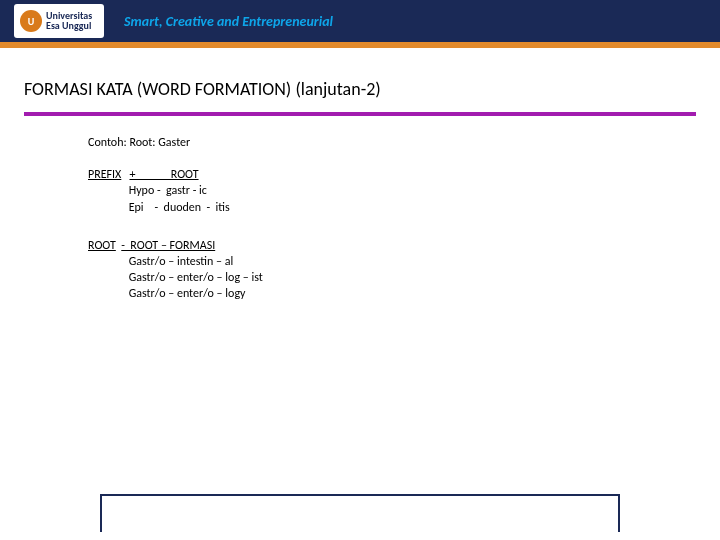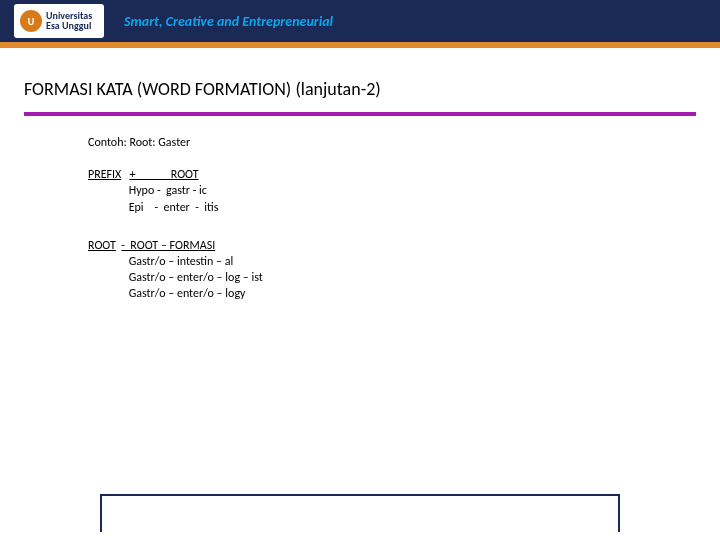--- a/index.html
+++ b/index.html
@@ -107,21 +107,21 @@
 
 <div class="content">
   <div class="slide-title">FORMASI KATA (WORD FORMATION) (lanjutan-2)</div>
 
   <div class="body-text">
     <div class="example-intro">Contoh:   Root: Gaster</div>
 
     <div class="section">
       <div class="row"><span class="u">PREFIX</span>   <span class="u">+             ROOT</span></div>
       <div class="row">               <span>Hypo -  gastr - ic</span></div>
-      <div class="row">               <span>Epi    -  enter  -  itis</span></div>
+      <div class="row">               <span>Epi    -  duoden  -  itis</span></div>
     </div>
 
     <div class="section">
       <div class="row"><span class="u">ROOT</span>  <span class="u">-  ROOT – FORMASI</span></div>
       <div class="row">               <span>Gastr/o – intestin – al</span></div>
       <div class="row">               <span>Gastr/o – enter/o – log – ist</span></div>
       <div class="row">               <span>Gastr/o – enter/o – logy</span></div>
     </div>
   </div>
 </div>

